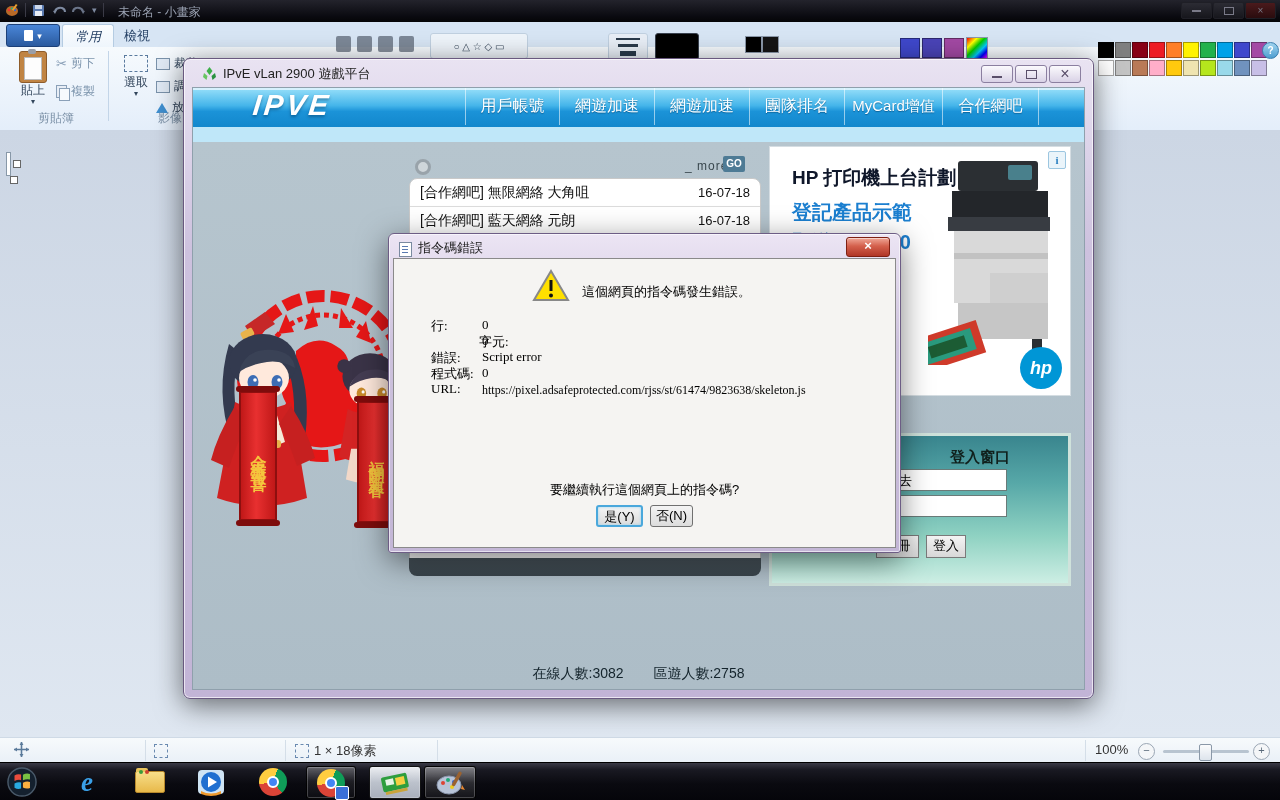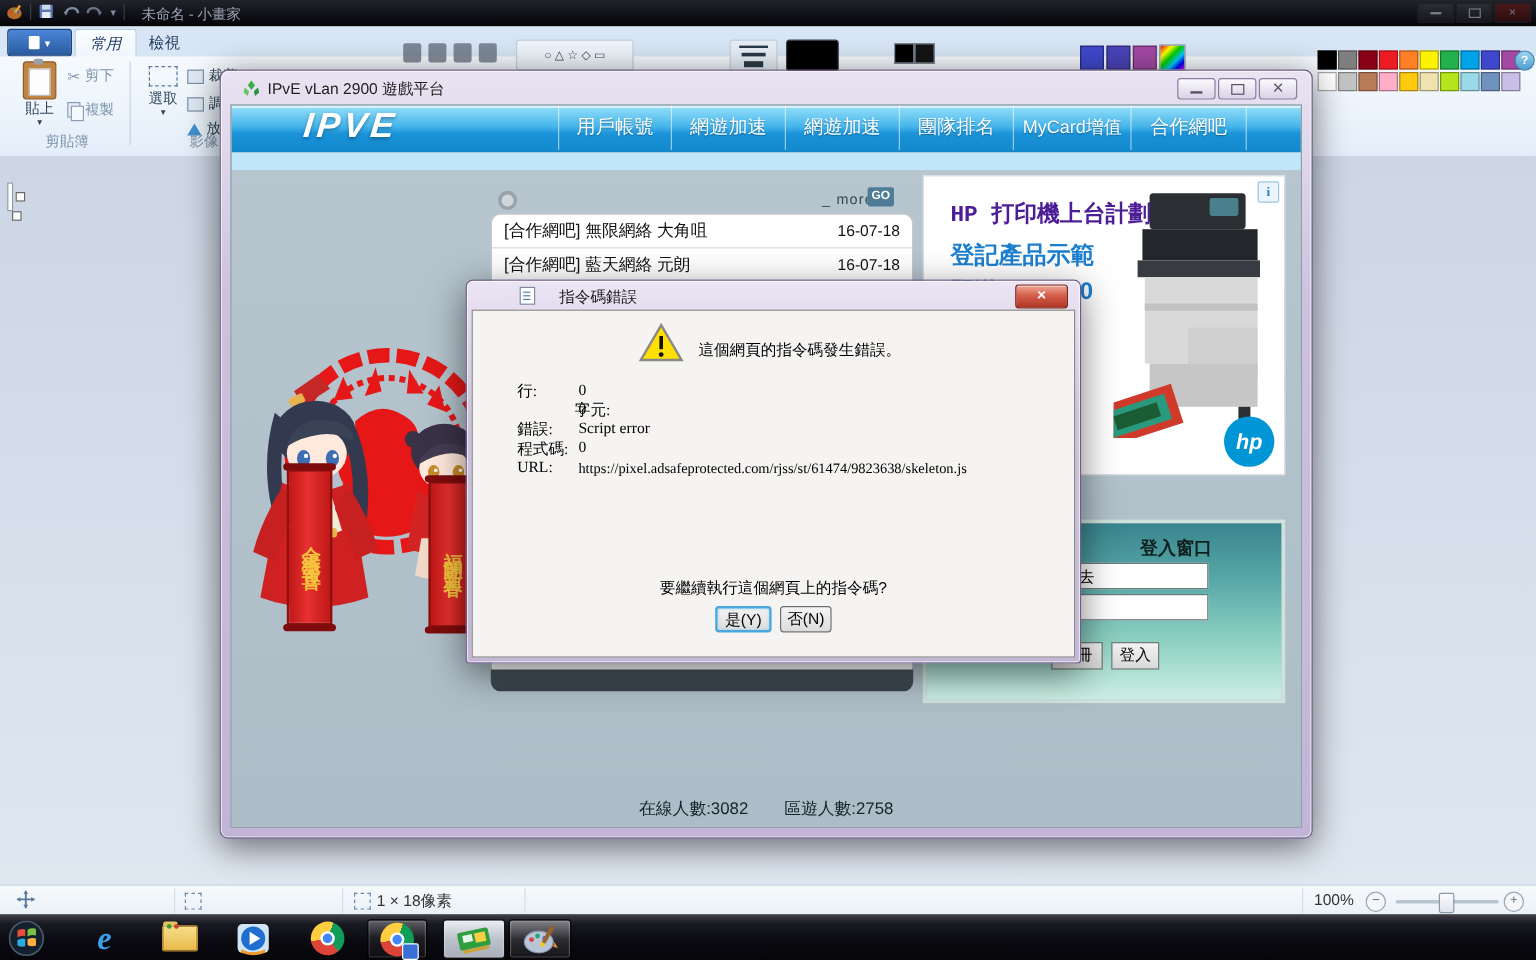--- a/index.html
+++ b/index.html
@@ -134,21 +134,21 @@
   .scroll::before,.scroll::after{content:"";position:absolute;left:-5px;width:44px;height:6px;background:#7e0c0c;border-radius:3px;}
   .scroll::before{top:-7px;} .scroll::after{bottom:-7px;}
   #scroll-l{left:40px;top:117px;height:126px;}
   #scroll-r{left:158px;top:127px;height:118px;}
 
   
   #hp-ad{position:absolute;left:576px;top:4px;width:302px;height:250px;background:#fff;border:1px solid #d5dde2;box-sizing:border-box;}
   #hp-info{position:absolute;right:4px;top:4px;width:16px;height:16px;background:#eaf4fa;border:1px solid #9cc6e0;
     color:#2a7fc0;font-size:11px;font-weight:bold;font-family:"Liberation Serif",serif;
     display:flex;align-items:center;justify-content:center;border-radius:2px;}
-  #hp-t1{position:absolute;left:22px;top:18px;font-size:19px;font-weight:bold;color:#4c1d95;font-family:Liberation Mono, monospace;}
+  #hp-t1{position:absolute;left:22px;top:18px;font-size:19px;font-weight:bold;color:#0f172a;}
   #hp-t2{position:absolute;left:22px;top:52px;font-size:20px;font-weight:bold;color:#1b7fd0;}
   #hp-t3{position:absolute;left:22px;top:82px;font-size:20px;font-weight:bold;color:#1b7fd0;}
   #hp-logo{position:absolute;left:250px;top:200px;width:42px;height:42px;border-radius:50%;background:#0096d6;
     color:#fff;font-weight:bold;font-style:italic;font-size:18px;display:flex;align-items:center;justify-content:center;}
 
   
   #login{position:absolute;left:576px;top:291px;width:302px;height:153px;box-sizing:border-box;
     border:3px solid #cfe2db;background:linear-gradient(180deg,#39858e 0%,#57a8a8 32%,#8fd2c2 68%,#cdeee4 100%);}
   #login-title{position:absolute;left:178px;top:12px;font-size:15px;color:#10201c;font-weight:bold;}
   .login-input{position:absolute;left:30px;width:203px;height:20px;background:#fff;border:1px solid #6a7a78;font-size:13px;color:#000;}
@@ -157,21 +157,21 @@
     border:1px solid #7a7a7a;font-size:13px;color:#000;text-align:center;line-height:19px;}
 
   #gw-stats{position:absolute;left:0;top:523px;width:100%;text-align:center;font-size:14px;color:#14242c;}
   #gw-stats span{margin:0 13px;}
 
   
   #dialog{left:388px;top:233px;width:513px;height:320px;z-index:30;
     background:linear-gradient(#ece5f4,#cdc2dd 35%,#c3b6d6);
     border:1px solid #6d5d85;border-radius:6px 6px 3px 3px;
     box-shadow:0 8px 30px rgba(0,0,0,.5),inset 0 0 0 1px rgba(255,255,255,.6);box-sizing:border-box;}
-  #dlg-title{position:absolute;left:10px;top:5px;font-size:13px;color:#1a1a1a;display:flex;gap:20px;align-items:flex-start;margin-left:34px;}
+  #dlg-title{position:absolute;left:10px;top:5px;font-size:13px;color:#1a1a1a;display:flex;gap:6px;align-items:flex-end;}
   .doc-ic{width:11px;height:13px;background:#fff;border:1px solid #7a8aa0;position:relative;}
   .doc-ic::after{content:"";position:absolute;left:2px;top:3px;width:6px;height:1px;background:#5a7ab0;box-shadow:0 3px 0 #5a7ab0,0 6px 0 #5a7ab0;}
   #dlg-close{position:absolute;right:10px;top:3px;width:42px;height:18px;border-radius:3px;
     background:linear-gradient(#f0a898,#d4604c 45%,#b03626);border:1px solid #7e2012;
     color:#fff;font-weight:bold;font-size:13px;text-align:center;line-height:16px;
     box-shadow:inset 0 1px 0 rgba(255,255,255,.5);}
   #dlg-body{position:absolute;left:4px;right:4px;top:24px;bottom:4px;background:#f5f4f2;
     border:1px solid #8a8a8a;}
   #dlg-msg{position:absolute;left:188px;top:24px;font-size:13px;color:#000;}
   .dlg-row{position:absolute;font-size:13px;color:#000;font-family:"Liberation Serif",serif;}

